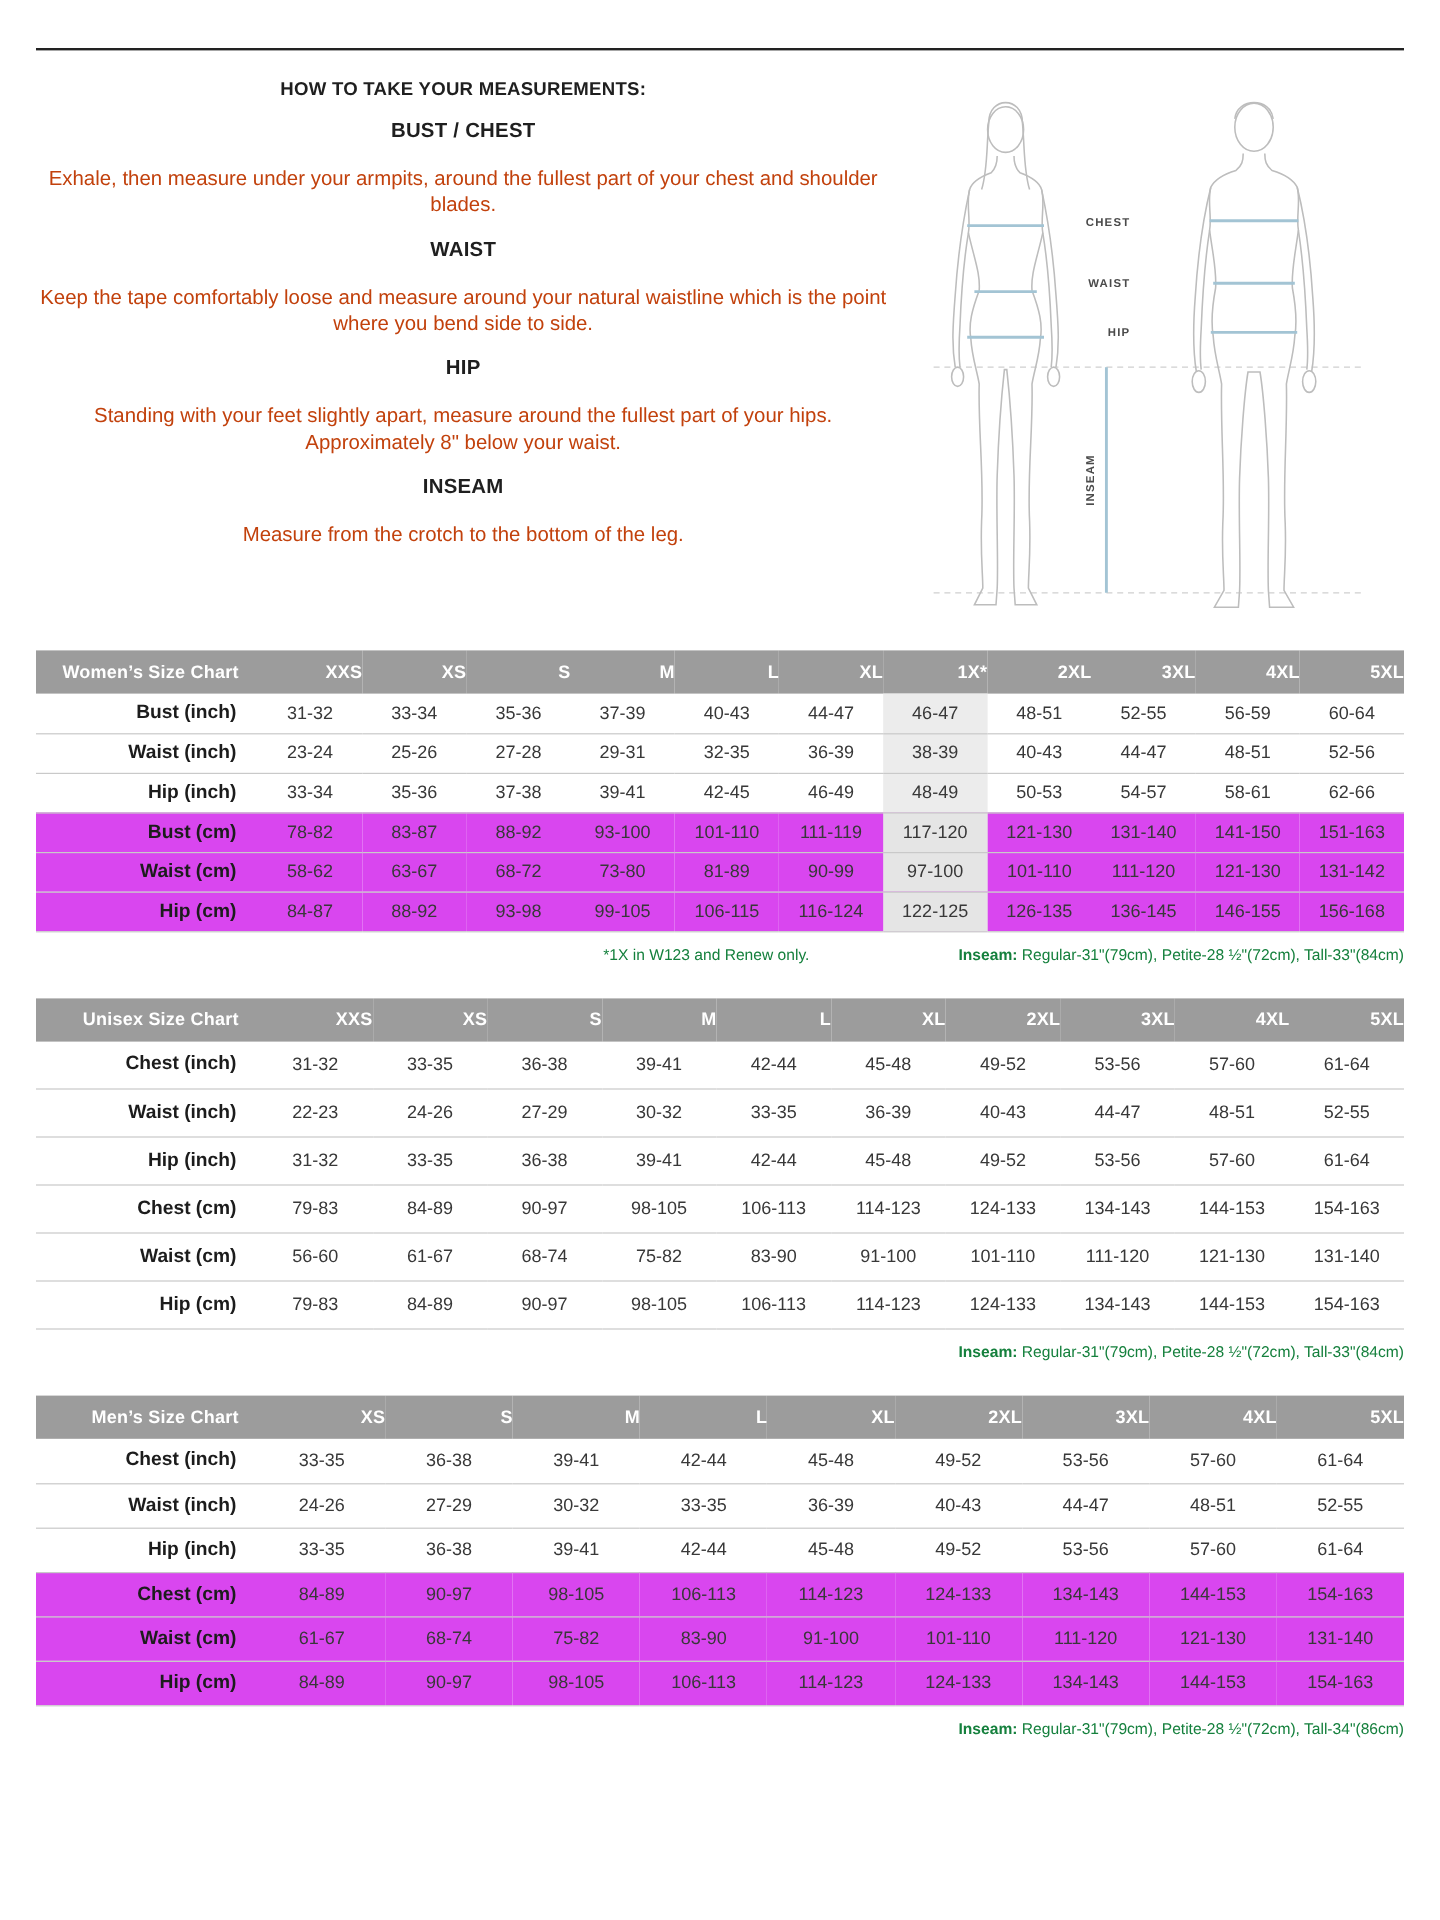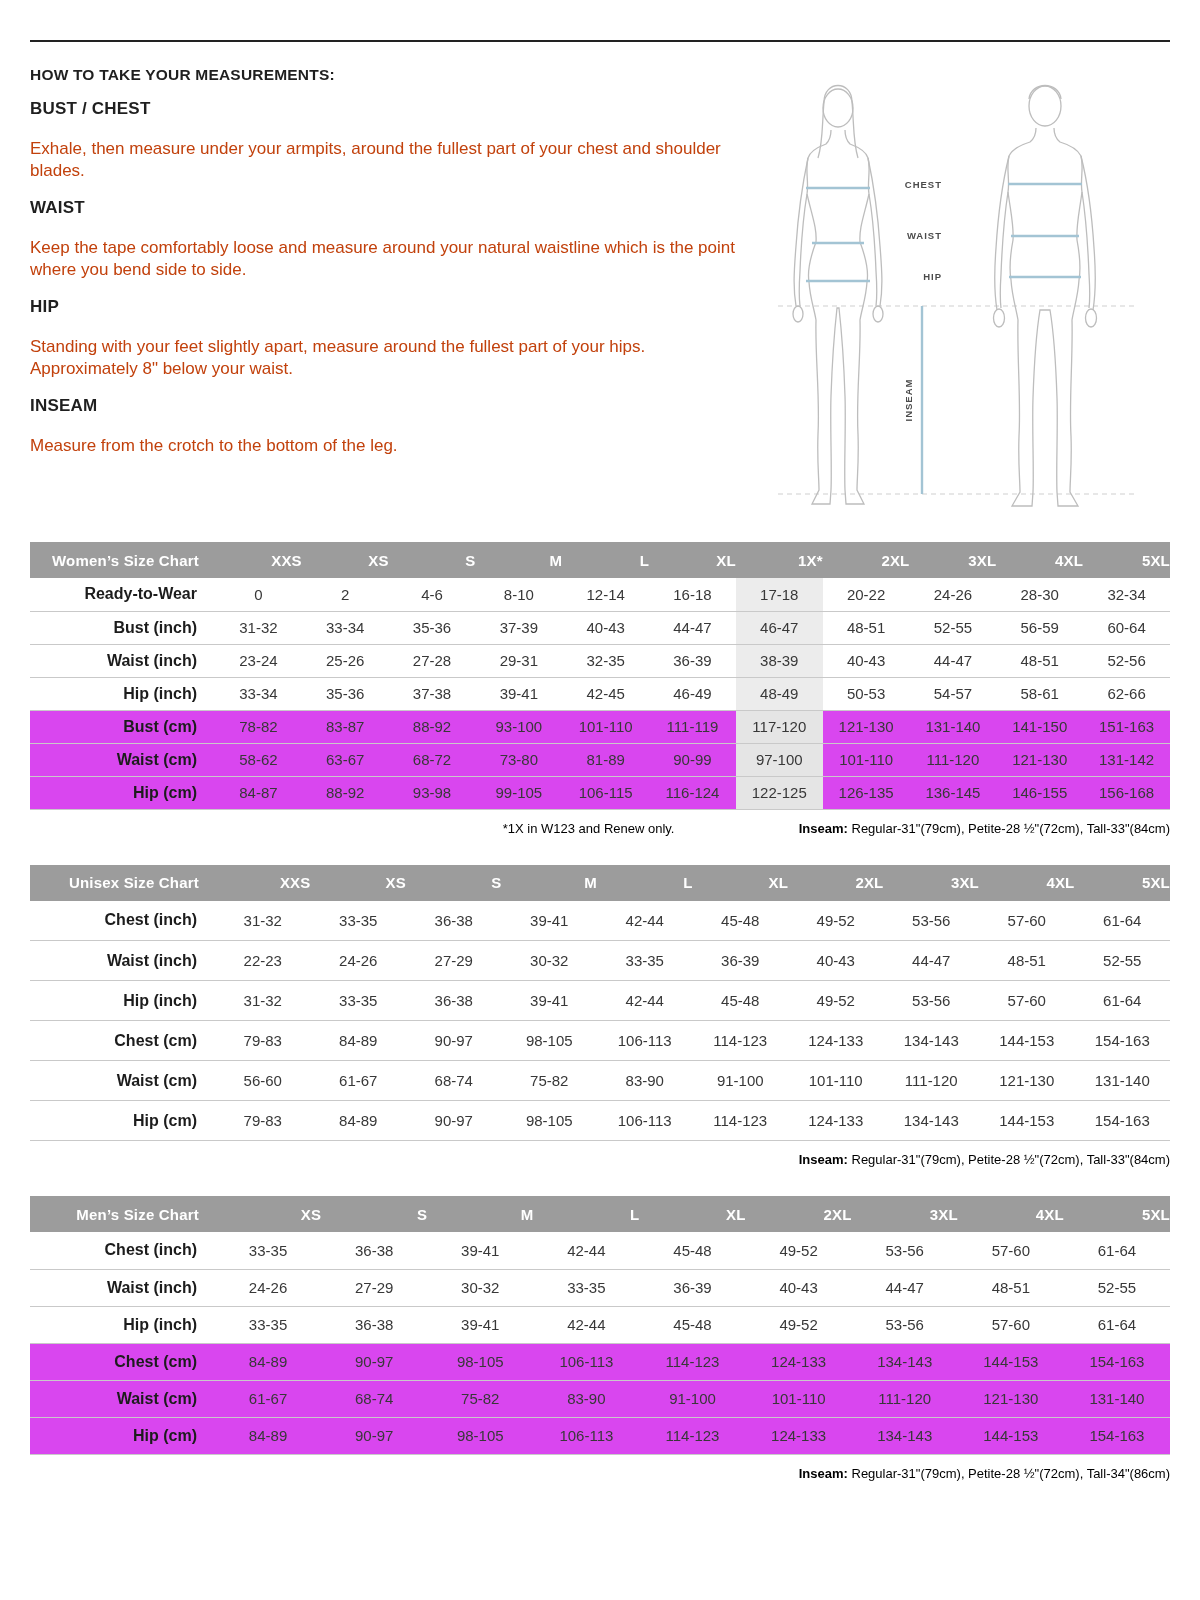--- a/index.html
+++ b/index.html
@@ -11,21 +11,21 @@
     color:#3d3d3d;
   }
   .page { padding:24px 30px 10px; }
 
   h1.page-title {
     font-size:46px; font-weight:700; color:#141414; letter-spacing:.3px;
   }
   .title-divider { border:none; border-top:2px solid #222; margin:16px 0 0; }
 
   .top-section { display:flex; margin-top:24px; }
-  .col-text { width:730px; padding-right:18px; }
+  .col-text { width:730px; padding-right:18px;text-align:center; }
   .col-figure { width:392px; }
 
   .how-heading { font-size:15.5px; font-weight:700; color:#1f1f1f; letter-spacing:.2px; margin-bottom:4px; }
   .m-section { margin-top:15px; }
   .m-title { font-size:17px; font-weight:700; color:#1f1f1f; letter-spacing:.2px; }
   .m-body { font-size:17px; line-height:1.32; color:#c2410c; margin-top:19px; }
 
   svg.fig { display:block; width:392px; height:462px; }
   svg.fig path, svg.fig ellipse { fill:none; stroke:#bdbdbd; stroke-width:1.3; }
   svg.fig .measure { stroke:#a3c4d4; stroke-width:2.4; }
@@ -44,21 +44,21 @@
     text-align:right; padding-right:18px; font-weight:700; color:#1c1c1c; font-size:16px;
   }
   table.size-table tbody td { text-align:center; font-size:15px; color:#383838; }
   .t0 tbody th, .t0 tbody td { height:33px; }
   .t1 tbody th, .t1 tbody td { height:40px; }
   .t2 tbody th, .t2 tbody td { height:37px; }
   tr.shaded { background:#d946ef; }
   td.hl { background:#ececec; }
   tr.shaded td.hl { background:#e5e5e5; }
 
-  .footnote { position:relative; height:20px; margin:11px 0 24px; font-size:13px; color:#000000; }
+  .footnote { position:relative; height:20px; margin:11px 0 24px; font-size:13px; color:#15803d; }
   .fn-center { position:absolute; left:49%; transform:translateX(-50%); white-space:nowrap; }
   .fn-right { position:absolute; right:0; white-space:nowrap; }
   .fn-right .fn-bold { font-weight:700; }
 </style>
 </head>
 <body>
 
 <div class="page">
 
   <hr class="title-divider">
@@ -152,34 +152,20 @@
               <th>XL</th>
               <th>1X*</th>
               <th>2XL</th>
               <th>3XL</th>
               <th>4XL</th>
               <th>5XL</th>
             </tr>
           </thead>
           <tbody>
             <tr>
-              <th scope="row" class="row-label">Ready-to-Wear</th>
-              <td>0</td>
-              <td>2</td>
-              <td>4-6</td>
-              <td>8-10</td>
-              <td>12-14</td>
-              <td>16-18</td>
-              <td class="hl">17-18</td>
-              <td>20-22</td>
-              <td>24-26</td>
-              <td>28-30</td>
-              <td>32-34</td>
-            </tr>
-            <tr>
               <th scope="row" class="row-label">Bust (inch)</th>
               <td>31-32</td>
               <td>33-34</td>
               <td>35-36</td>
               <td>37-39</td>
               <td>40-43</td>
               <td>44-47</td>
               <td class="hl">46-47</td>
               <td>48-51</td>
               <td>52-55</td>

